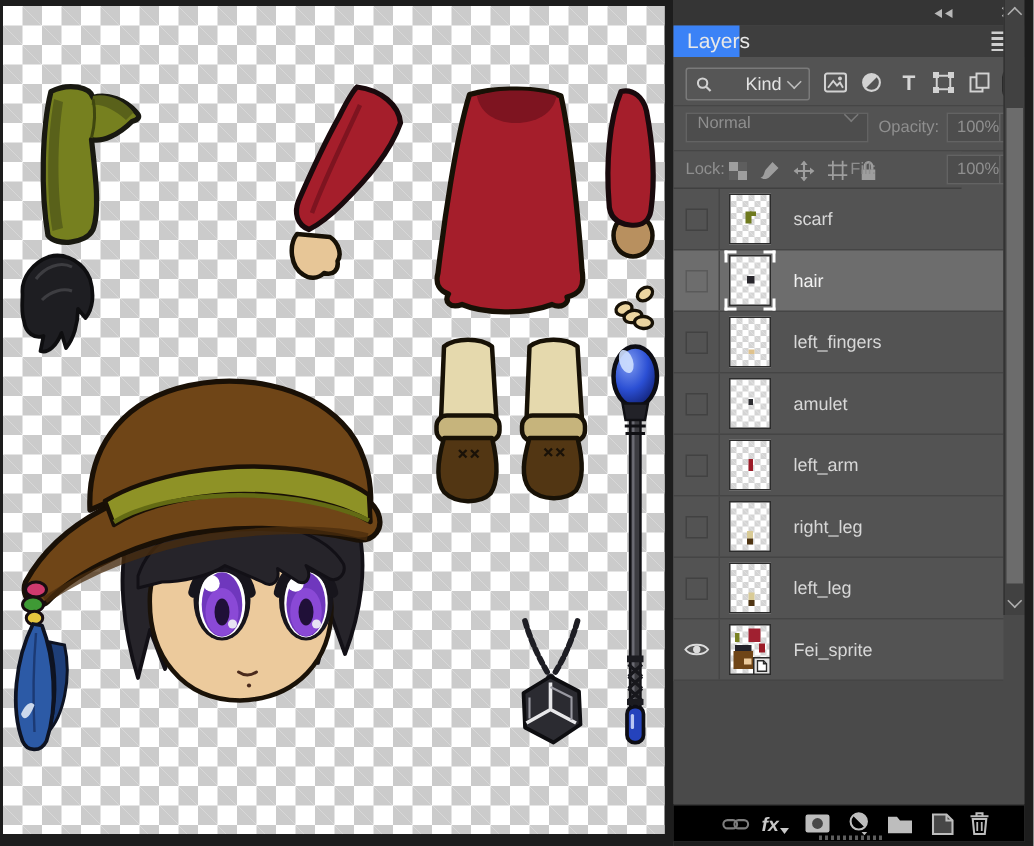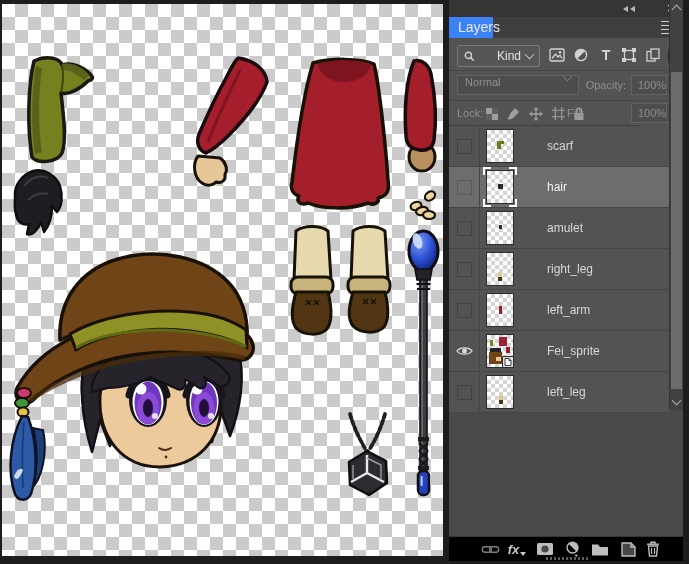--- a/index.html
+++ b/index.html
@@ -69,21 +69,21 @@
     background-image:linear-gradient(45deg,#d4d4d4 25%,transparent 25%,transparent 75%,#d4d4d4 75%),
                      linear-gradient(45deg,#d4d4d4 25%,transparent 25%,transparent 75%,#d4d4d4 75%);
     background-size:8px 8px;background-position:0 0,4px 4px}
   .thumb i{position:absolute;display:block}
   .thumb .badge{position:absolute;right:-1px;bottom:-1px;width:12px;height:12px}
   .sel-corners{position:absolute;inset:-4px;pointer-events:none;background-repeat:no-repeat;background-image:
     linear-gradient(#fff,#fff),linear-gradient(#fff,#fff),linear-gradient(#fff,#fff),linear-gradient(#fff,#fff),
     linear-gradient(#fff,#fff),linear-gradient(#fff,#fff),linear-gradient(#fff,#fff),linear-gradient(#fff,#fff);
     background-position:left top,left top,right top,right top,left bottom,left bottom,right bottom,right bottom;
     background-size:8px 2px,2px 8px,8px 2px,2px 8px,8px 2px,2px 8px,8px 2px,2px 8px}
-  .layer-name{margin-left:27px;font-size:12px;color:#d8d8d8}
+  .layer-name{margin-left:9px;font-size:12px;color:#d8d8d8}
   .layer-row.selected .layer-name{color:#f2f2f2}
   
   .scrollbar{position:absolute;left:220px;top:0;width:14px;height:410px;background:#414141;
              border-left:1px solid #333;box-sizing:border-box}
   .sb-chev{position:absolute;left:3px;width:6px;height:6px;border-right:1.6px solid #b0b0b0;
            border-bottom:1.6px solid #b0b0b0}
   .sb-up{top:6px;transform:rotate(-135deg)}
   .sb-down{bottom:6px;transform:rotate(45deg)}
   .sb-thumb{position:absolute;left:1px;top:72px;width:11px;height:317px;background:#6c6c6c}
   
@@ -373,47 +373,70 @@
           </div>
     </div>
     <span class="layer-name">hair</span>
   </div>
       <div class="layer-row">
     <div class="eye-cell">
           <span class="eye-well"></span>
         </div>
     <div class="thumb-cell">
       <div class="thumb">
+            <i style="left: 12px; top: 21px; width: 4px; height: 3px; background: rgb(223, 194, 140);"></i>
+          </div>
+    </div>
+    <span class="layer-name">left_fingers</span>
+  </div>
+      <div class="layer-row">
+    <div class="eye-cell">
+          <span class="eye-well"></span>
+        </div>
+    <div class="thumb-cell">
+      <div class="thumb">
             <i style="left: 12px; top: 13px; width: 3px; height: 4px; background: rgb(44, 44, 48);"></i>
           </div>
     </div>
     <span class="layer-name">amulet</span>
+  </div>
+      <div class="layer-row">
+    <div class="eye-cell">
+          <span class="eye-well"></span>
+        </div>
+    <div class="thumb-cell">
+      <div class="thumb">
+            <i style="left: 12px; top: 12px; width: 3px; height: 8px; background: rgb(156, 28, 40);"></i>
+          </div>
+    </div>
+    <span class="layer-name">left_arm</span>
   </div>
       <div class="layer-row">
     <div class="eye-cell">
           <span class="eye-well"></span>
         </div>
     <div class="thumb-cell">
       <div class="thumb">
             <i style="left: 11px; top: 19px; width: 4px; height: 5px; background: rgb(217, 203, 150);"></i>
             <i style="left: 11px; top: 24px; width: 4px; height: 4px; background: rgb(79, 53, 19);"></i>
           </div>
     </div>
     <span class="layer-name">right_leg</span>
   </div>
       <div class="layer-row">
     <div class="eye-cell">
           <span class="eye-well"></span>
         </div>
     <div class="thumb-cell">
       <div class="thumb">
-            <i style="left: 12px; top: 12px; width: 3px; height: 8px; background: rgb(156, 28, 40);"></i>
-          </div>
-    </div>
-    <span class="layer-name">left_arm</span>
+            <i style="left: 12px; top: 19px; width: 4px; height: 5px; background: rgb(217, 203, 150);"></i>
+            <i style="left: 12px; top: 24px; width: 4px; height: 4px; background: rgb(79, 53, 19);"></i>
+          </div>
+    </div>
+    <span class="layer-name">left_leg</span>
   </div>
       <div class="layer-row">
     <div class="eye-cell">
           <svg width="17" height="12" viewBox="0 0 18 12">
             <path d="M1,6 C4,1.5 14,1.5 17,6 C14,10.5 4,10.5 1,6 Z" fill="none" stroke="#dcdcdc" stroke-width="1.4"></path>
             <circle cx="9" cy="6" r="2.6" fill="#dcdcdc"></circle>
           </svg>
         </div>
     <div class="thumb-cell">
       <div class="thumb">
@@ -425,32 +448,20 @@
             <i style="left: 9px; top: 22px; width: 5px; height: 4px; background: rgb(236, 202, 156);"></i>
             <svg class="badge" viewBox="0 0 12 12">
               <path d="M0.5,0.5 h11 v11 h-11 z" fill="#e2e2e2" stroke="#2a2a2a"></path>
               <path d="M3,2.5 h4 l2,2 v5 h-6 z" fill="#fff" stroke="#2a2a2a" stroke-width="0.9"></path>
               <path d="M7,2.5 v2 h2" fill="none" stroke="#2a2a2a" stroke-width="0.9"></path>
             </svg>
           </div>
     </div>
     <span class="layer-name">Fei_sprite</span>
   </div>
-      <div class="layer-row">
-    <div class="eye-cell">
-          <span class="eye-well"></span>
-        </div>
-    <div class="thumb-cell">
-      <div class="thumb">
-            <i style="left: 12px; top: 19px; width: 4px; height: 5px; background: rgb(217, 203, 150);"></i>
-            <i style="left: 12px; top: 24px; width: 4px; height: 4px; background: rgb(79, 53, 19);"></i>
-          </div>
-    </div>
-    <span class="layer-name">left_leg</span>
-  </div>
     </div>
 
   <div class="scrollbar">
     <span class="sb-chev sb-up"></span>
     <span class="sb-thumb"></span>
     <span class="sb-chev sb-down"></span>
   </div>
 
   <div class="bottom-bar">
     <span class="b-icon" style="left:31px">

